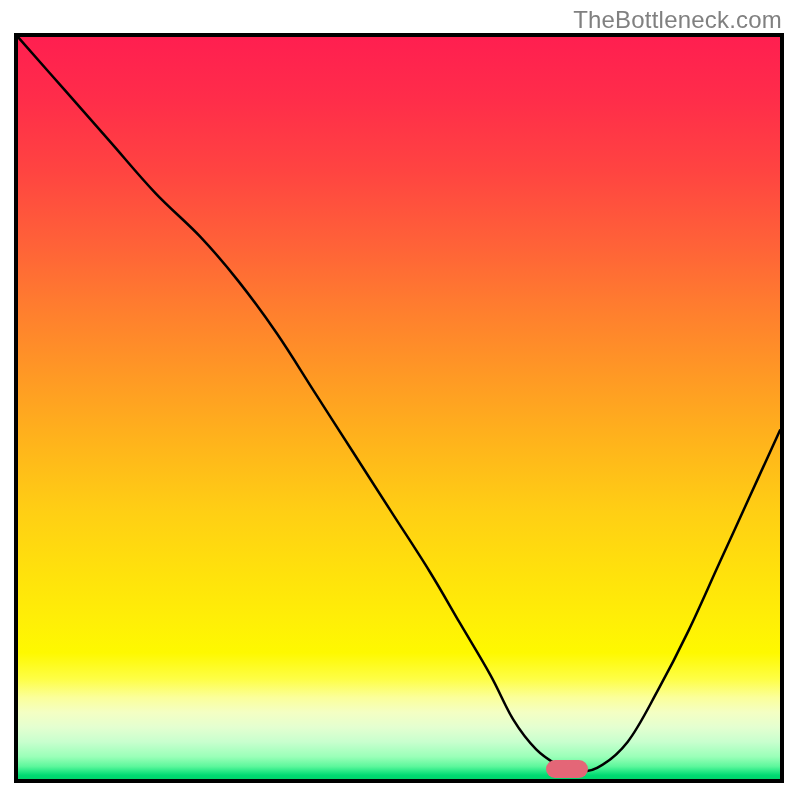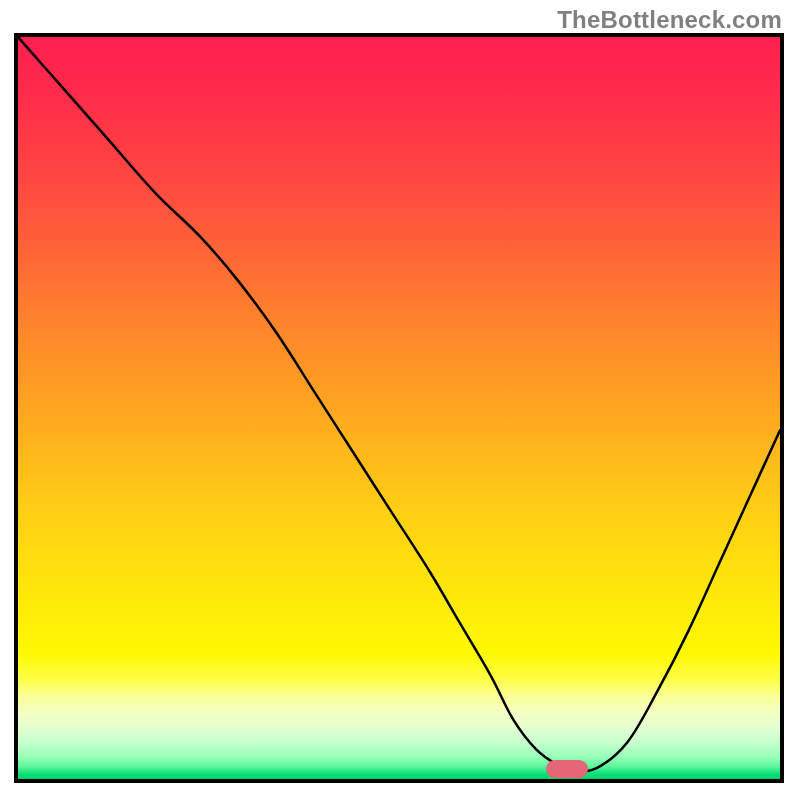--- a/index.html
+++ b/index.html
@@ -15,21 +15,21 @@
     position: relative;
     width: 800px;
     height: 800px;
   }
   .watermark {
     position: absolute;
     top: 6px;
     right: 18px;
     color: #808080;
     font-size: 24px;
-    font-weight: 700;
+    font-weight: 400;
     letter-spacing: 0.2px;
     z-index: 30;
     -webkit-font-smoothing: antialiased;
   }
   .plot-frame {
     position: absolute;
     left: 14px;
     top: 33px;
     width: 770px;
     height: 750px;

